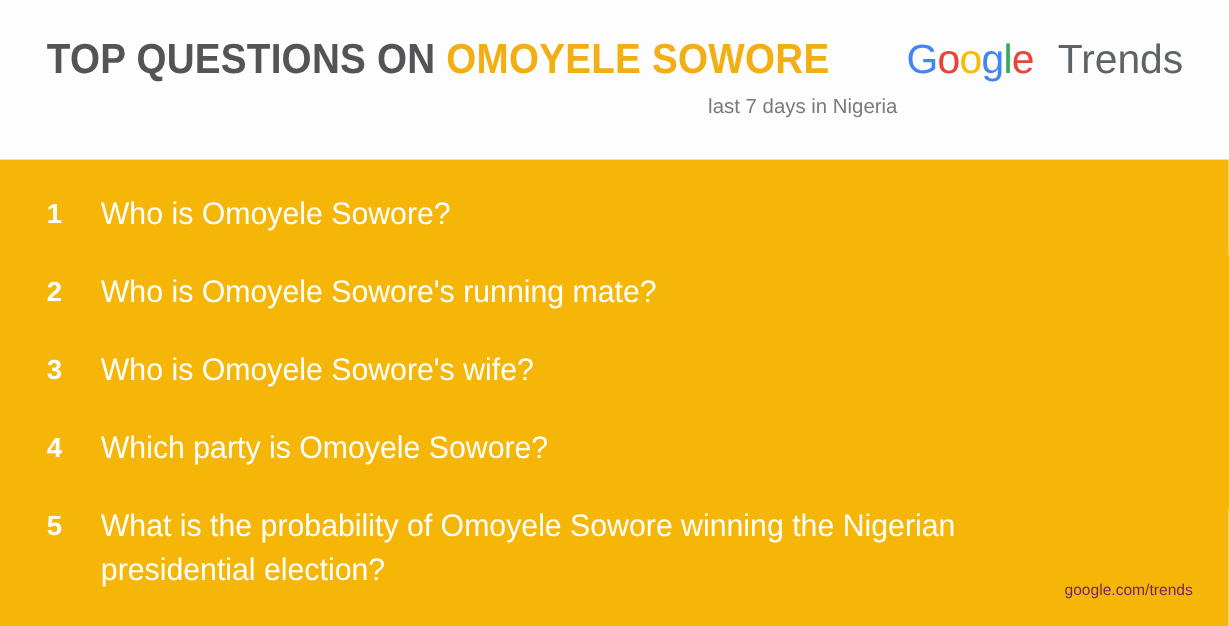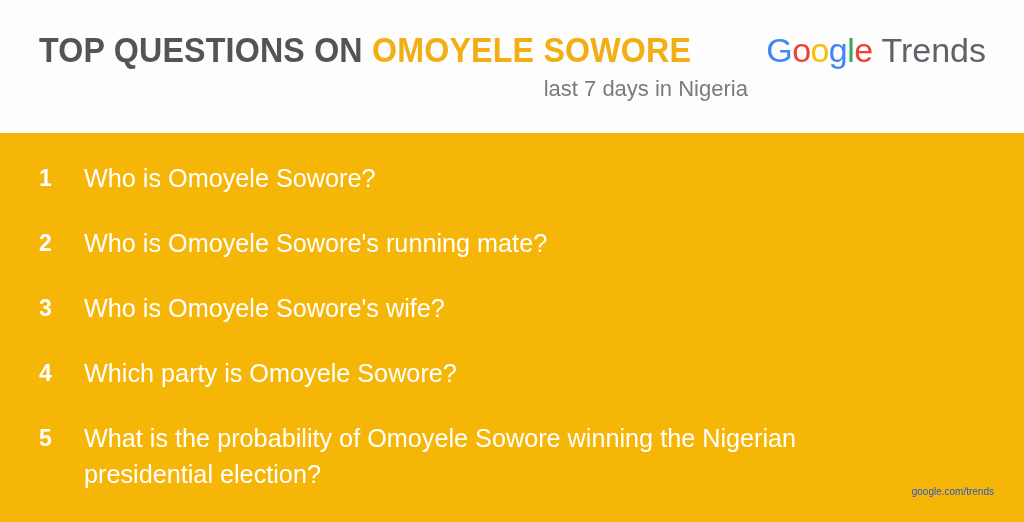--- a/index.html
+++ b/index.html
@@ -55,21 +55,21 @@
     color: #545456;
   }
   .headline .topic {
     color: #f2ae12;
   }
 
   .subtitle {
     margin: 5px 0 0 0;
     font-family: "Liberation Sans", sans-serif;
     font-weight: normal;
-    font-size: 22px;
+    font-size: 17px;
     line-height: 28px;
     color: #7b7b7b;
     white-space: nowrap;
   }
 
   
   .brand {
     position: absolute;
     right: 38px;
     top: 30px;
@@ -80,21 +80,21 @@
     letter-spacing: -0.6px;
   }
   .brand .g1 { color: #4285f4; }
   .brand .o1 { color: #ea4335; }
   .brand .o2 { color: #fbbc05; }
   .brand .g2 { color: #4285f4; }
   .brand .l1 { color: #34a853; }
   .brand .e1 { color: #ea4335; }
   .brand .word-trends {
     color: #5f6368;
-    margin-left: 9px;
+    margin-left: 20px;
     letter-spacing: 0px;
   }
 
   
   .panel {
     position: absolute;
     left: 0;
     top: 133px;
     width: 1024px;
     height: 389px;
@@ -141,23 +141,23 @@
     transform-origin: left top;
     max-width: 830px;
   }
 
   
   .footer-url {
     position: absolute;
     right: 30px;
     bottom: 22px;
     font-family: "Liberation Sans", sans-serif;
-    font-size: 10px;
+    font-size: 13px;
     line-height: 16px;
-    color: #1d4ed8;
+    color: #701a75;
     white-space: nowrap;
     opacity: 0.95;
   }
 </style>
 </head>
 <body>
 
 <div class="card">
 
   <div class="header">

